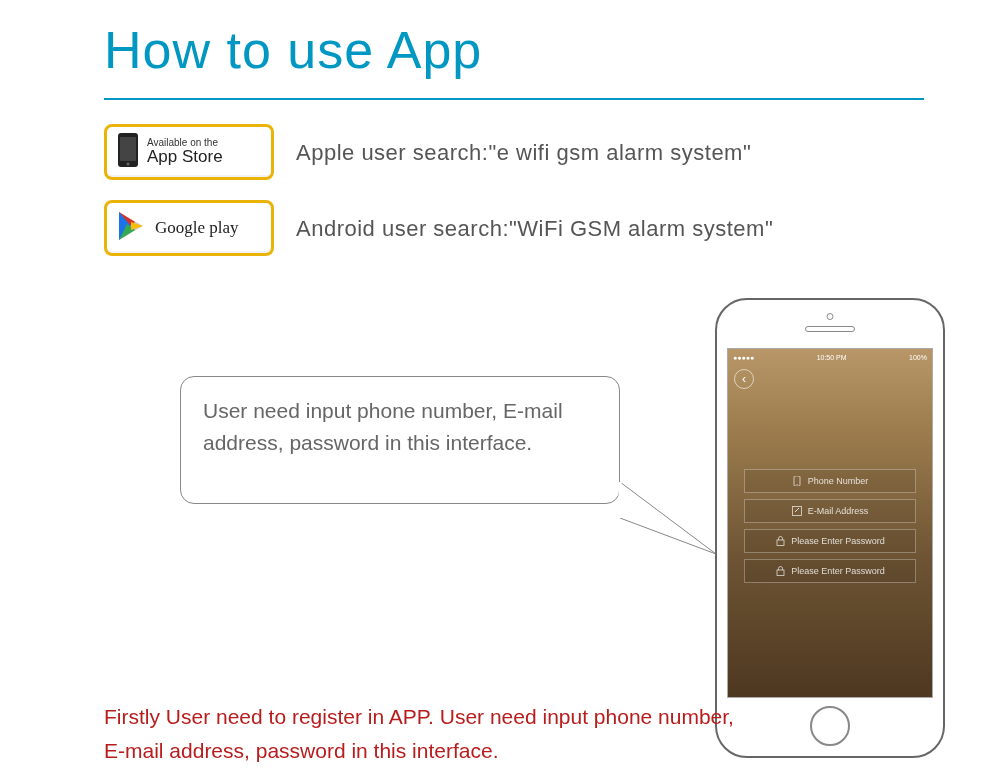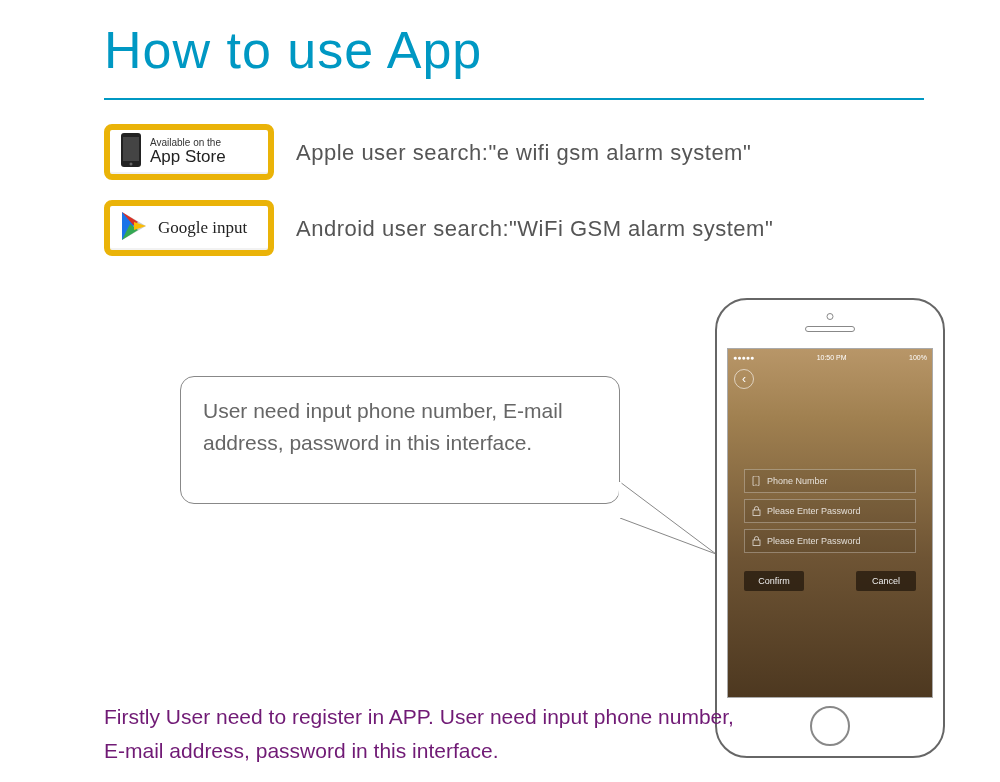--- a/index.html
+++ b/index.html
@@ -25,21 +25,21 @@
     left: 104px;
     top: 98px;
     width: 820px;
     height: 2px;
     background: #0098c3;
   }
   .store-badge {
     position: absolute;
     width: 170px;
     height: 56px;
-    border: 6px solid #eab308;
+    border: 3px solid #eab308;
     border-radius: 8px;
     background: #fff;
     display: flex;
     align-items: center;
     padding: 0 10px;
     gap: 8px;
     box-shadow: inset 0 -2px 0 rgba(0,0,0,0.05);
   }
   .store-badge .label-small {
     font-size: 10px;
@@ -161,25 +161,26 @@
     top: 120px;
     left: 16px;
     right: 16px;
   }
   .field {
     border: 1px solid rgba(255,255,255,0.3);
     height: 24px;
     margin-bottom: 6px;
     display: flex;
     align-items: center;
-    padding: 0 6px;
+    padding: 0 21px;
     gap: 6px;
     color: rgba(255,255,255,0.8);
     font-size: 9px;
     background: rgba(0,0,0,0.08);
+    justify-content: center;
   }
   .field .ficon {
     width: 10px;
     height: 10px;
     display: flex;
     align-items: center;
     justify-content: center;
     color: rgba(255,255,255,0.8);
   }
   .btn-row {
@@ -196,21 +197,21 @@
     display: flex;
     align-items: center;
     justify-content: center;
     border-radius: 2px;
   }
 
   .footer-text {
     position: absolute;
     left: 104px;
     top: 700px;
-    color: #701a75;
+    color: #b91c1c;
     font-size: 21px;
     line-height: 1.6;
     width: 640px;
   }
 </style>
 </head>
 <body>
 
 <h1 class="title">How to use App</h1>
 <div class="hr"></div>
@@ -233,21 +234,21 @@
 <div class="store-badge gplay">
   <span>
     <svg width="30" height="32" viewBox="0 0 30 32">
       <polygon points="2,2 26,16 2,30" fill="#ccc"></polygon>
       <polygon points="2,2 18,12 10,18" fill="#d93025"></polygon>
       <polygon points="2,2 2,30 14,16" fill="#1a73e8"></polygon>
       <polygon points="2,30 18,20 10,14" fill="#34a853"></polygon>
       <polygon points="14,12 26,16 14,20" fill="#fbbc04"></polygon>
     </svg>
   </span>
-  <div class="label-big" style="font-family:Georgia,serif;">Google input</div>
+  <div class="label-big" style="font-family:Georgia,serif;">Google play</div>
 </div>
 <div class="store-row-text row2text">Android user search:"WiFi GSM alarm system"</div>
 
 <div class="bubble">User need input phone number, E-mail address, password in this interface.</div>
 <svg class="bubble-tail" width="110" height="110">
   <path d="M 4 2 L 100 74 L 4 38 Z" fill="#fff" stroke="#888" stroke-width="1"></path>
   <path d="M 4 2 L 4 38" stroke="#fff" stroke-width="3"></path>
 </svg>
 
 <div class="phone">
@@ -265,38 +266,43 @@
         <span class="ficon">
           <svg width="8" height="10" viewBox="0 0 8 10">
               <rect x="1" y="0" width="6" height="10" rx="1" fill="none" stroke="rgba(255,255,255,0.8)" stroke-width="0.8"></rect>
               <circle cx="4" cy="8.5" r="0.5" fill="rgba(255,255,255,0.8)"></circle>
             </svg>
         </span>
         <span>Phone Number</span>
       </div>
       <div class="field">
         <span class="ficon">
+          <svg width="10" height="10" viewBox="0 0 10 10">
+              <rect x="0.5" y="0.5" width="9" height="9" fill="none" stroke="rgba(255,255,255,0.8)" stroke-width="0.8"></rect>
+              <line x1="7" y1="2" x2="3" y2="6" stroke="rgba(255,255,255,0.8)" stroke-width="1"></line>
+            </svg>
+        </span>
+        <span>E-Mail Address</span>
+      </div>
+      <div class="field">
+        <span class="ficon">
           <svg width="9" height="10" viewBox="0 0 9 10">
               <rect x="1" y="4" width="7" height="5.5" fill="none" stroke="rgba(255,255,255,0.8)" stroke-width="0.8"></rect>
               <path d="M 2.5 4 V 2.5 A 2 2 0 0 1 6.5 2.5 V 4" fill="none" stroke="rgba(255,255,255,0.8)" stroke-width="0.8"></path>
             </svg>
         </span>
         <span>Please Enter Password</span>
       </div>
       <div class="field">
         <span class="ficon">
           <svg width="9" height="10" viewBox="0 0 9 10">
               <rect x="1" y="4" width="7" height="5.5" fill="none" stroke="rgba(255,255,255,0.8)" stroke-width="0.8"></rect>
               <path d="M 2.5 4 V 2.5 A 2 2 0 0 1 6.5 2.5 V 4" fill="none" stroke="rgba(255,255,255,0.8)" stroke-width="0.8"></path>
             </svg>
         </span>
         <span>Please Enter Password</span>
       </div>
-      <div class="btn-row">
-        <div class="pbtn">Confirm</div>
-        <div class="pbtn">Cancel</div>
-      </div>
     </div>
   </div>
   <div class="home"></div>
 </div>
 
 <div class="footer-text">Firstly User need to register in APP. User need input phone number, E-mail address, password in this interface.</div>
 
 </body></html>

